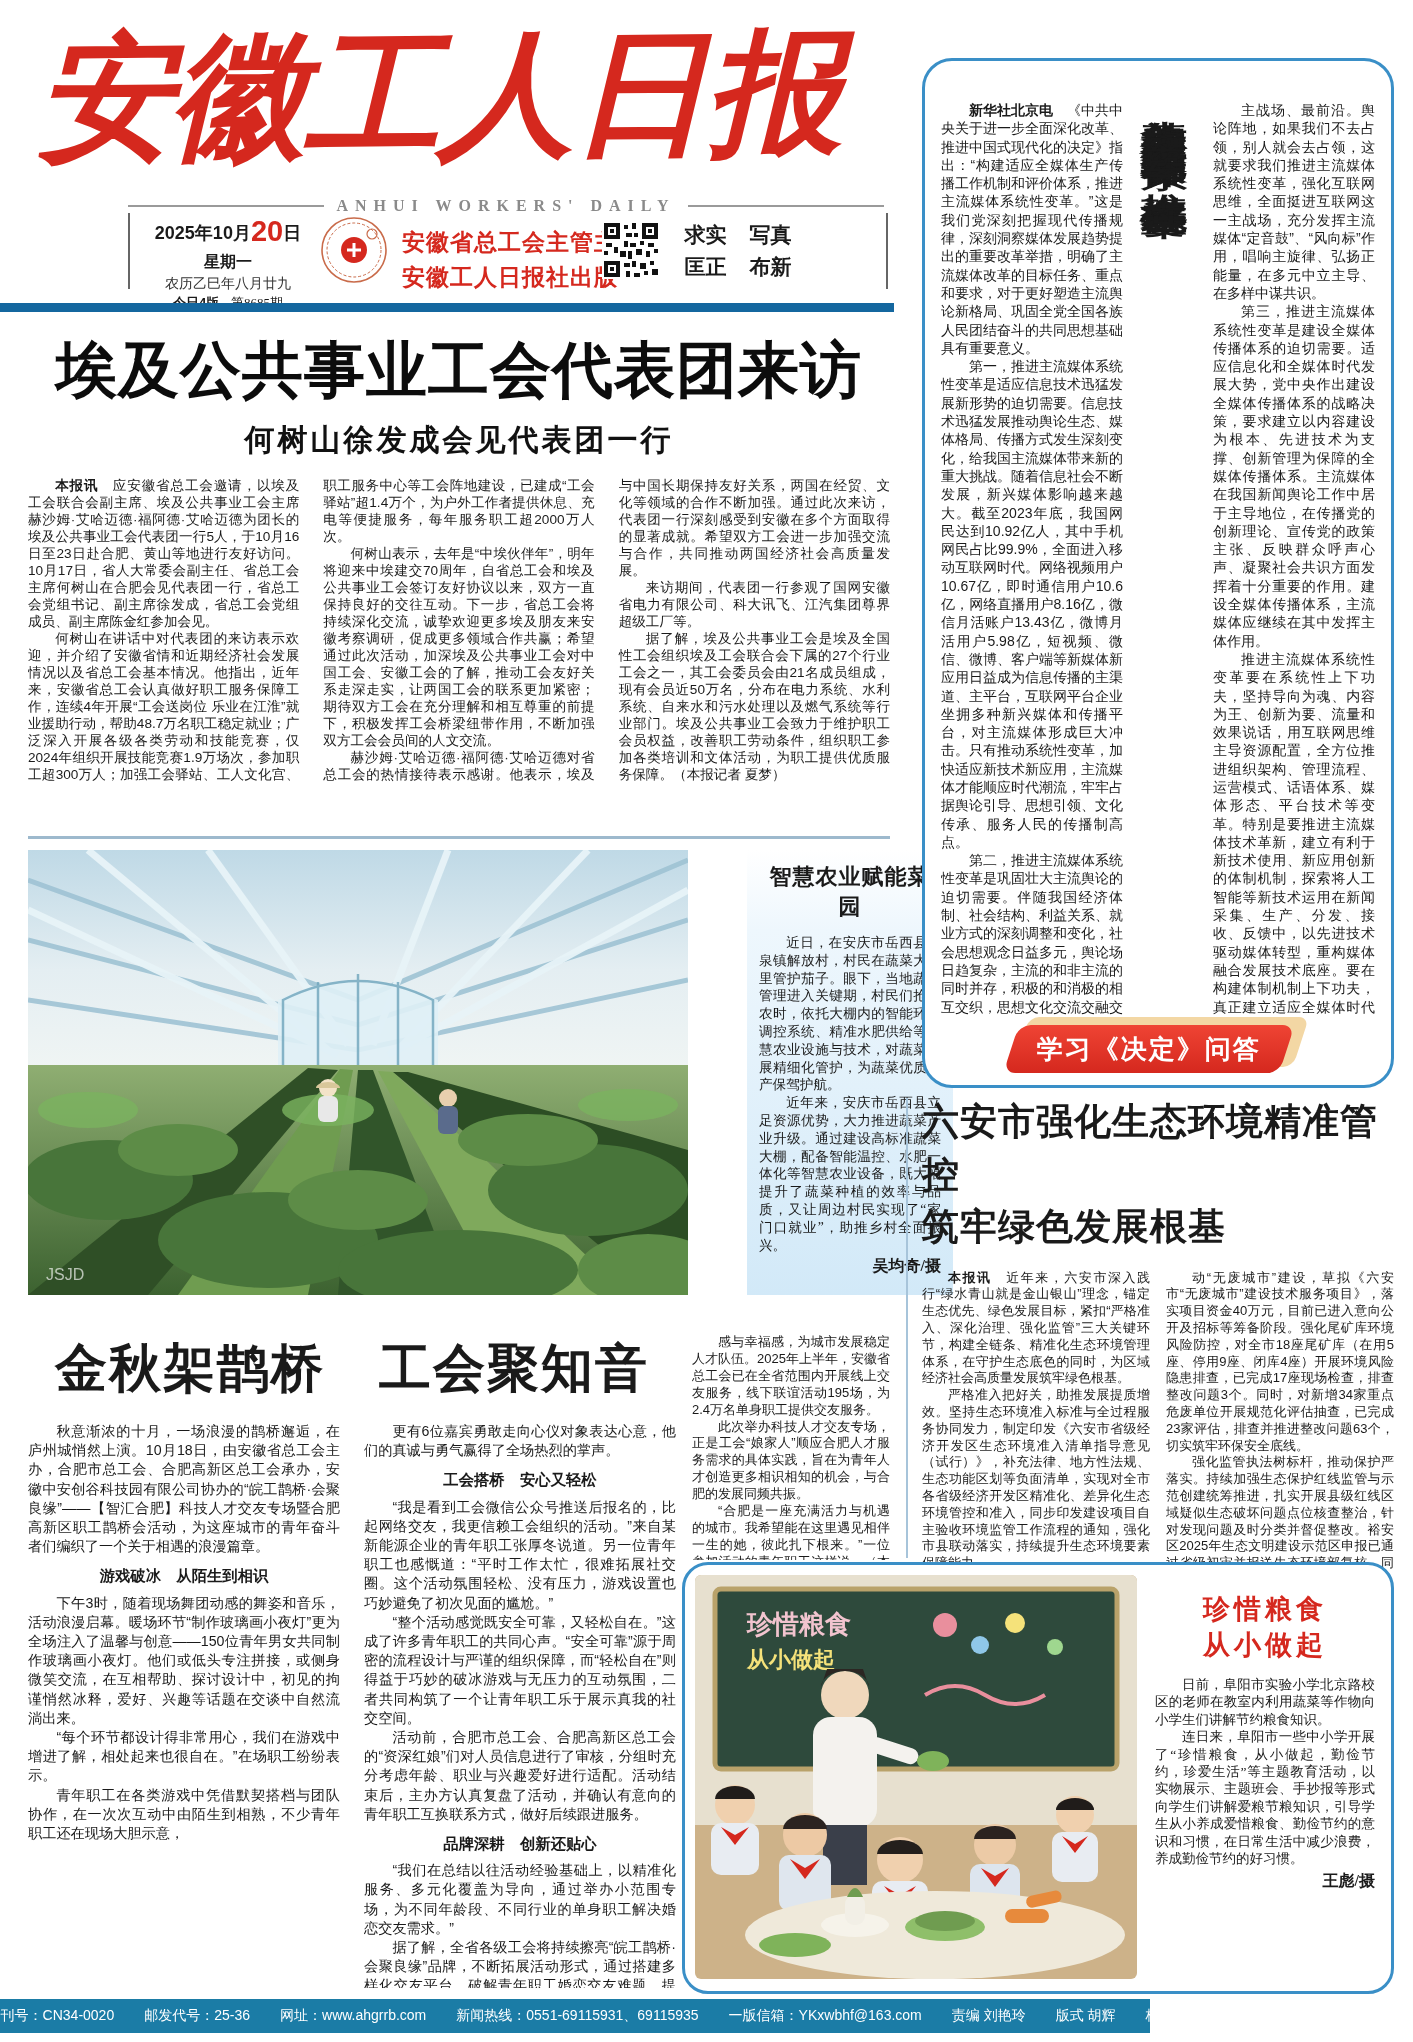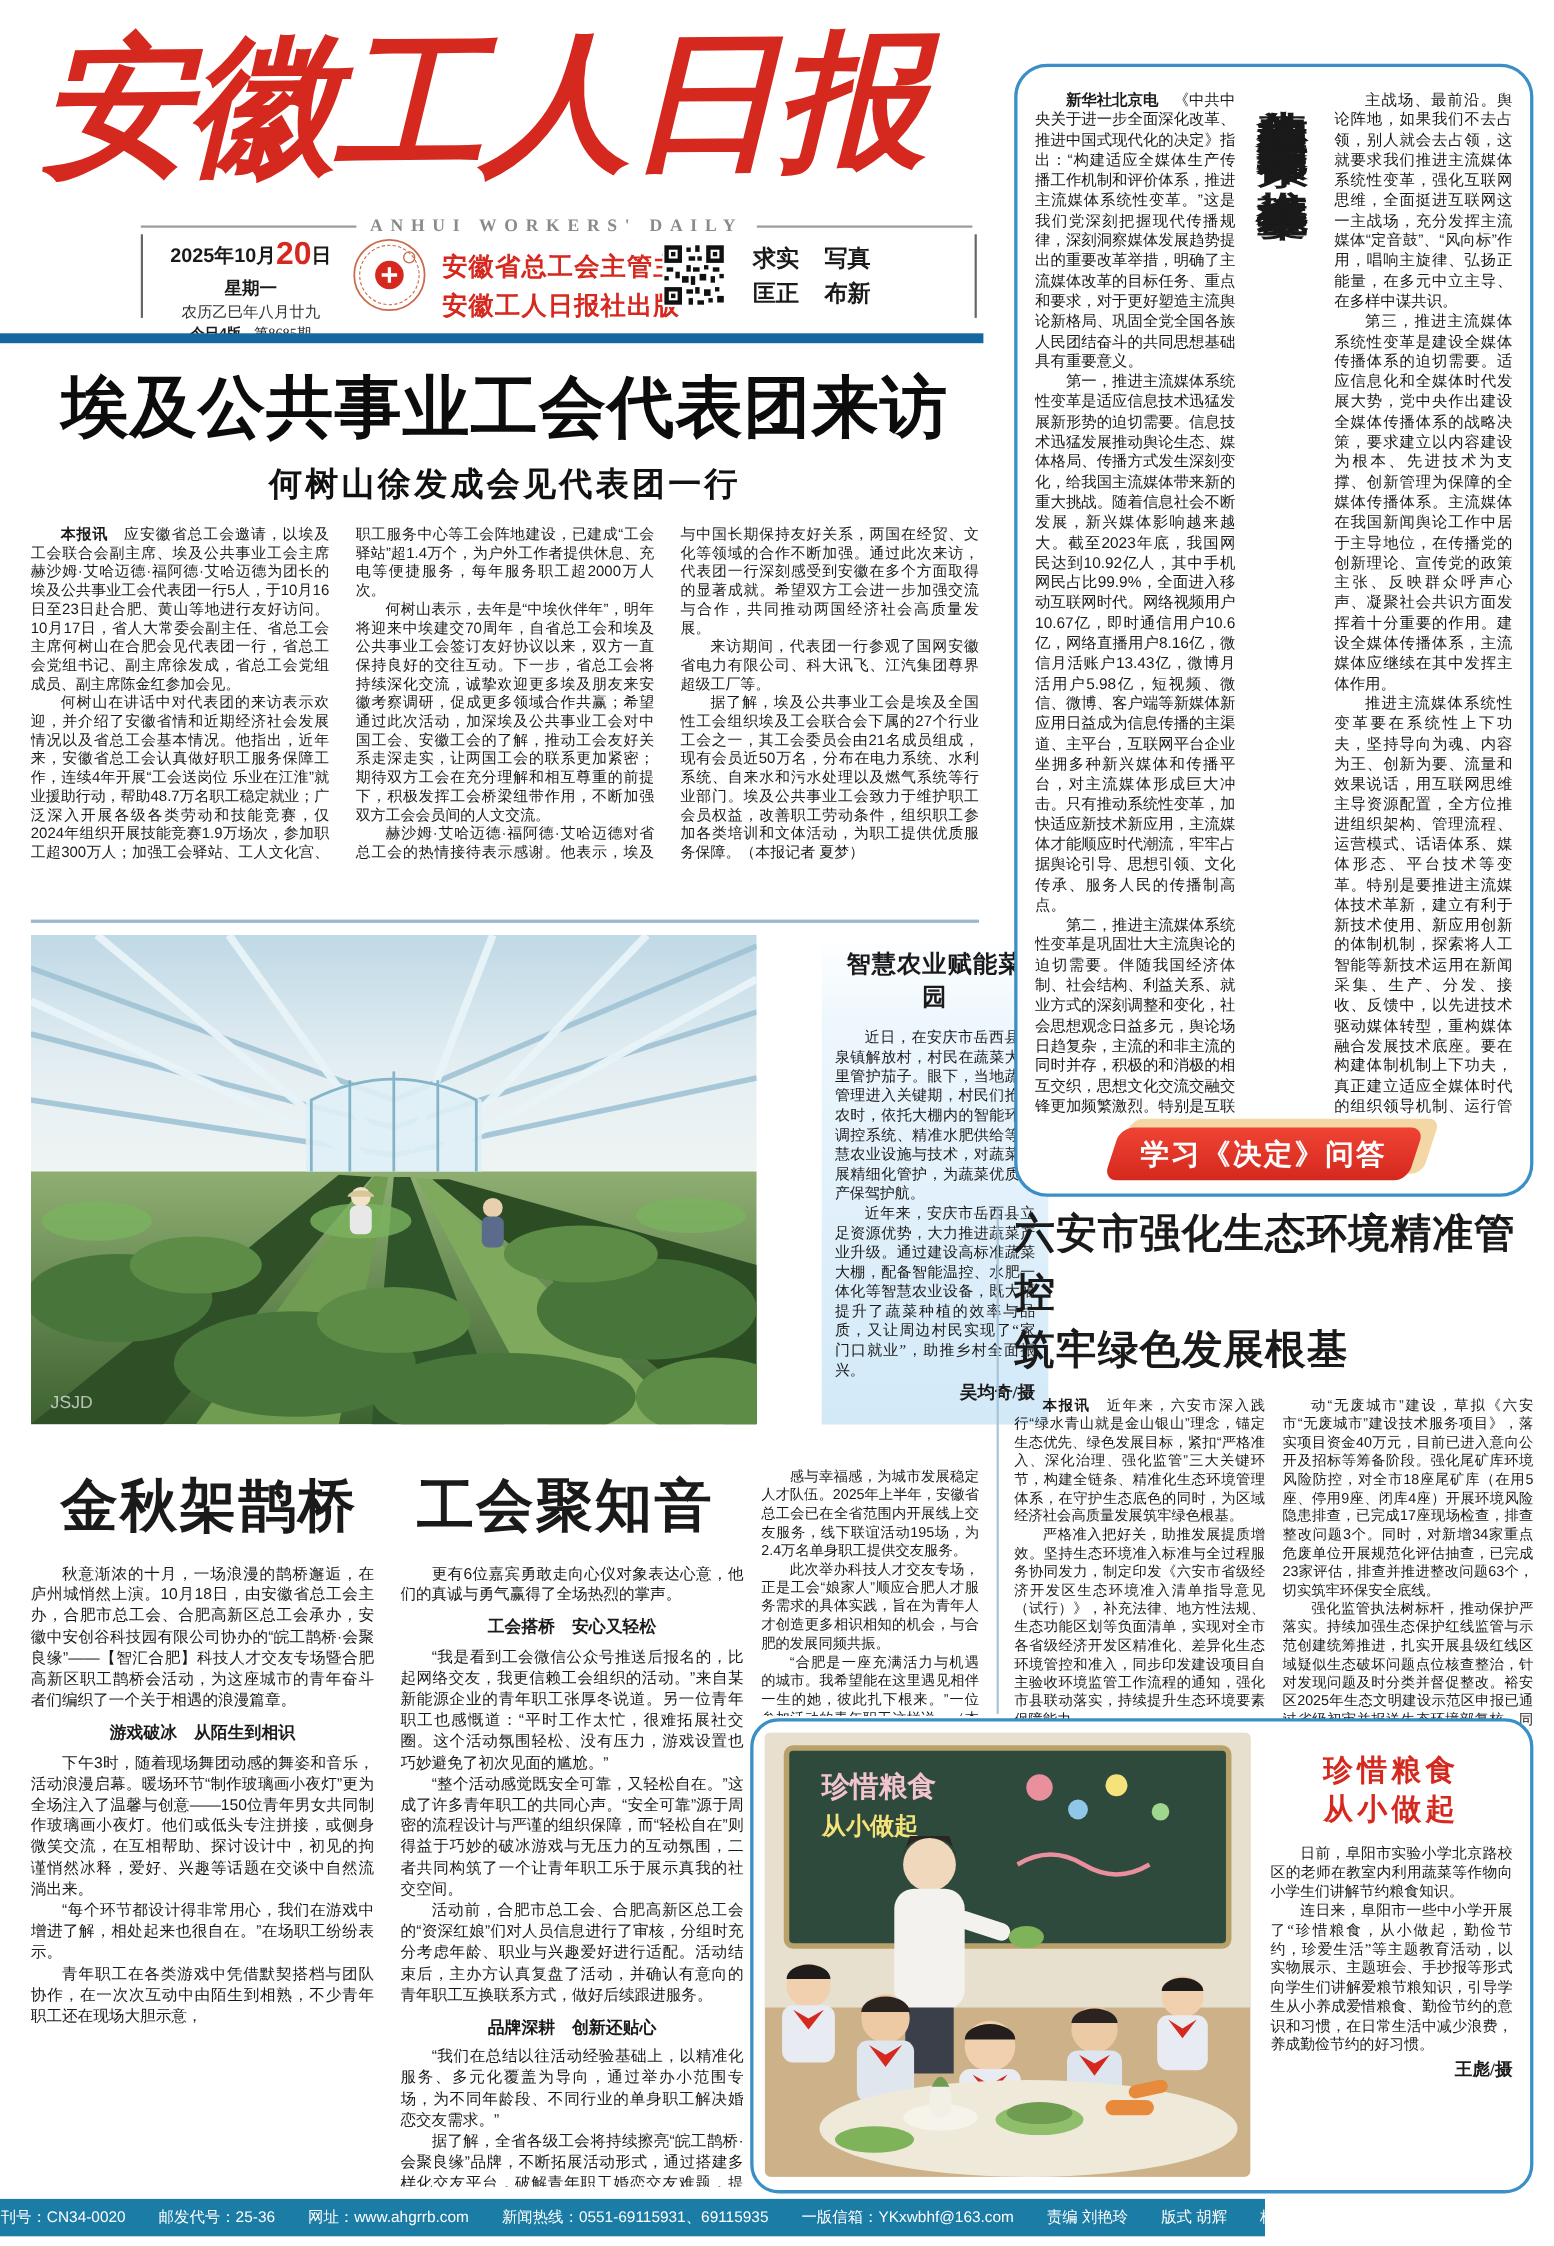--- a/index.html
+++ b/index.html
@@ -52,21 +52,21 @@
   
   #gh-photo{position:absolute;left:28px;top:850px;width:660px;height:445px;overflow:hidden;}
   #veg-box{position:absolute;left:700px;top:850px;width:206px;height:445px;
            background:linear-gradient(180deg,#ffffff 0%,#eef7fd 18%,#d2e9f8 100%);padding:8px 12px;margin-left:47px;}
   #veg-box .vtitle{font-size:22px;font-weight:800;text-align:center;letter-spacing:1px;margin:4px 0 12px;}
   #veg-box .vbody{font-family:"Liberation Serif",serif;font-size:13.6px;line-height:17.8px;}
   #veg-box .credit{text-align:right;font-weight:bold;text-indent:0;margin-top:2px;}
 
   
   #qa-box{position:absolute;left:922px;top:58px;width:472px;height:1030px;border:3px solid #3a8fc7;
-          border-radius:30px;background:#fff;padding:20px 16px 70px 16px;}
+          border-radius:30px;background:#fff;padding:40px 16px 70px 16px;}
   #qa-box .inner{display:flex;height:100%;}
   .qa-col{font-size:14px;line-height:18.3px;overflow:hidden;text-align:justify;}
   .qa-col.a{width:182px;}
   .qa-col.b{flex:1;margin-left:8px;}
   .vheadline{width:74px;margin:0 4px;display:flex;justify-content:center;overflow:hidden;}
   .vheadline span{writing-mode:vertical-rl;text-orientation:upright;font-weight:900;font-size:24px;
                   line-height:1;letter-spacing:2px;transform:scaleX(1.9);transform-origin:center;
                   white-space:nowrap;}
   #qa-banner{position:absolute;left:86px;bottom:12px;width:286px;height:50px;}
   #qa-banner .cream{position:absolute;left:10px;top:-6px;width:280px;height:50px;background:#f3d7a4;

